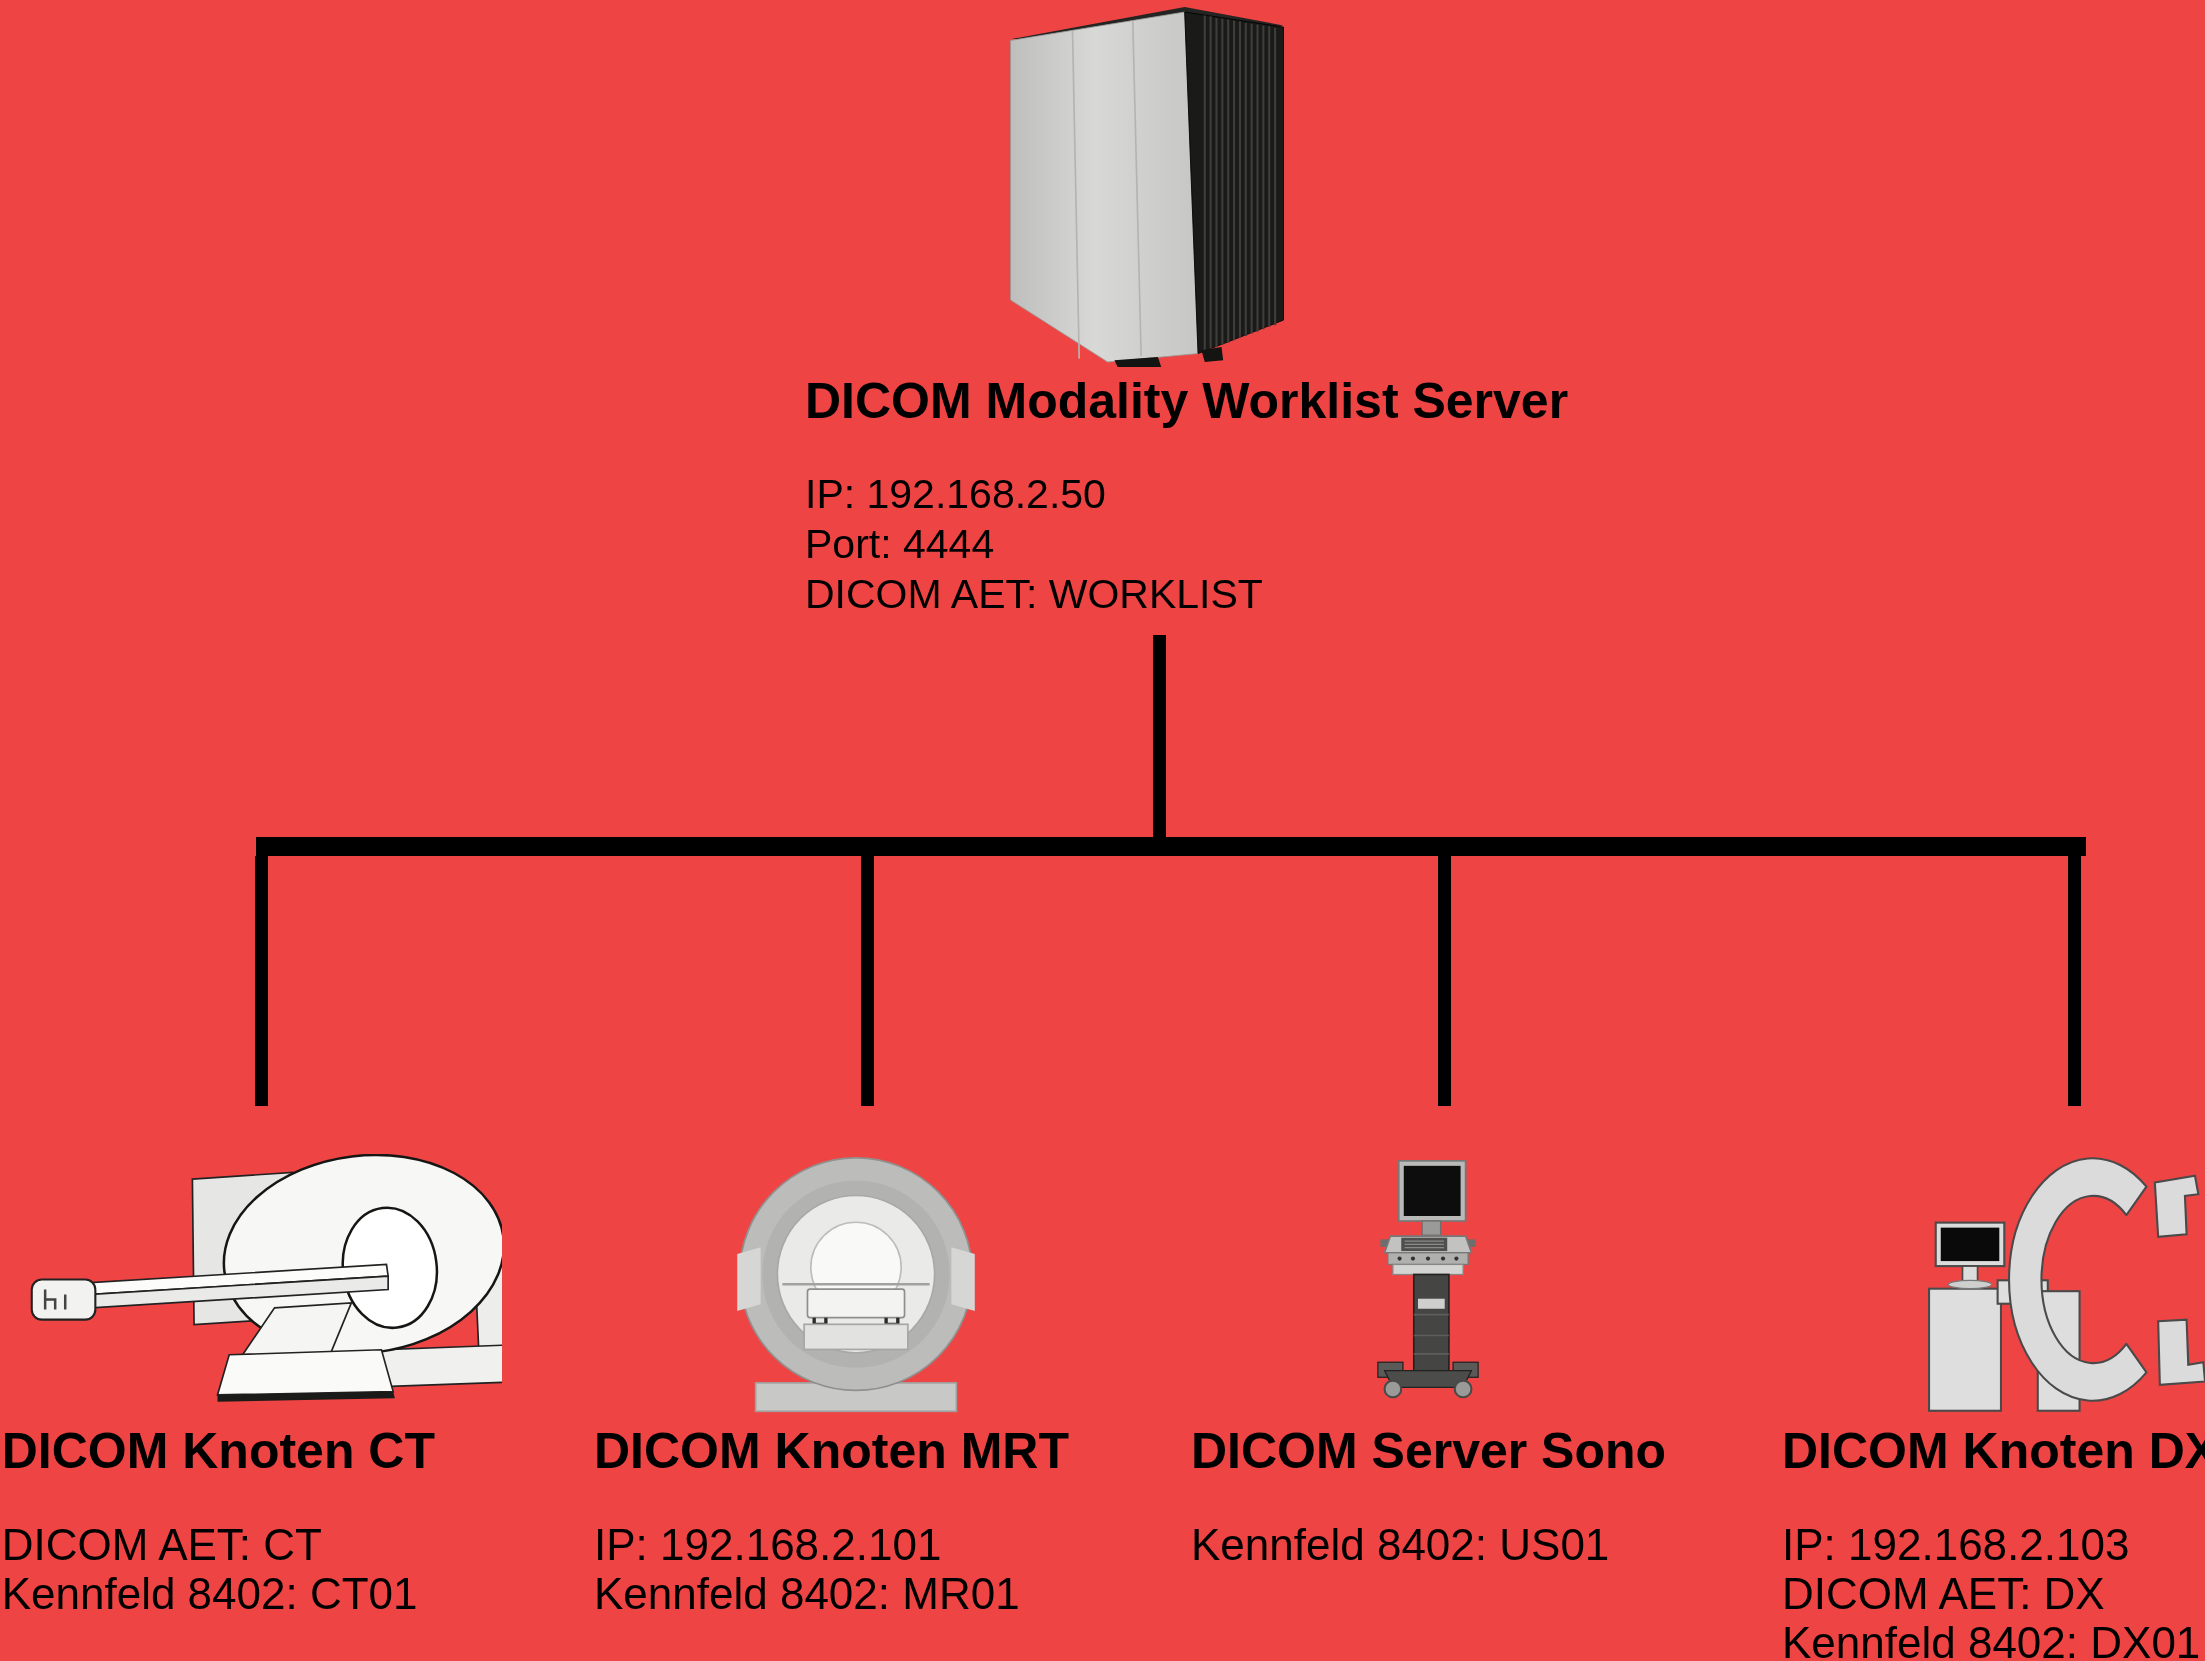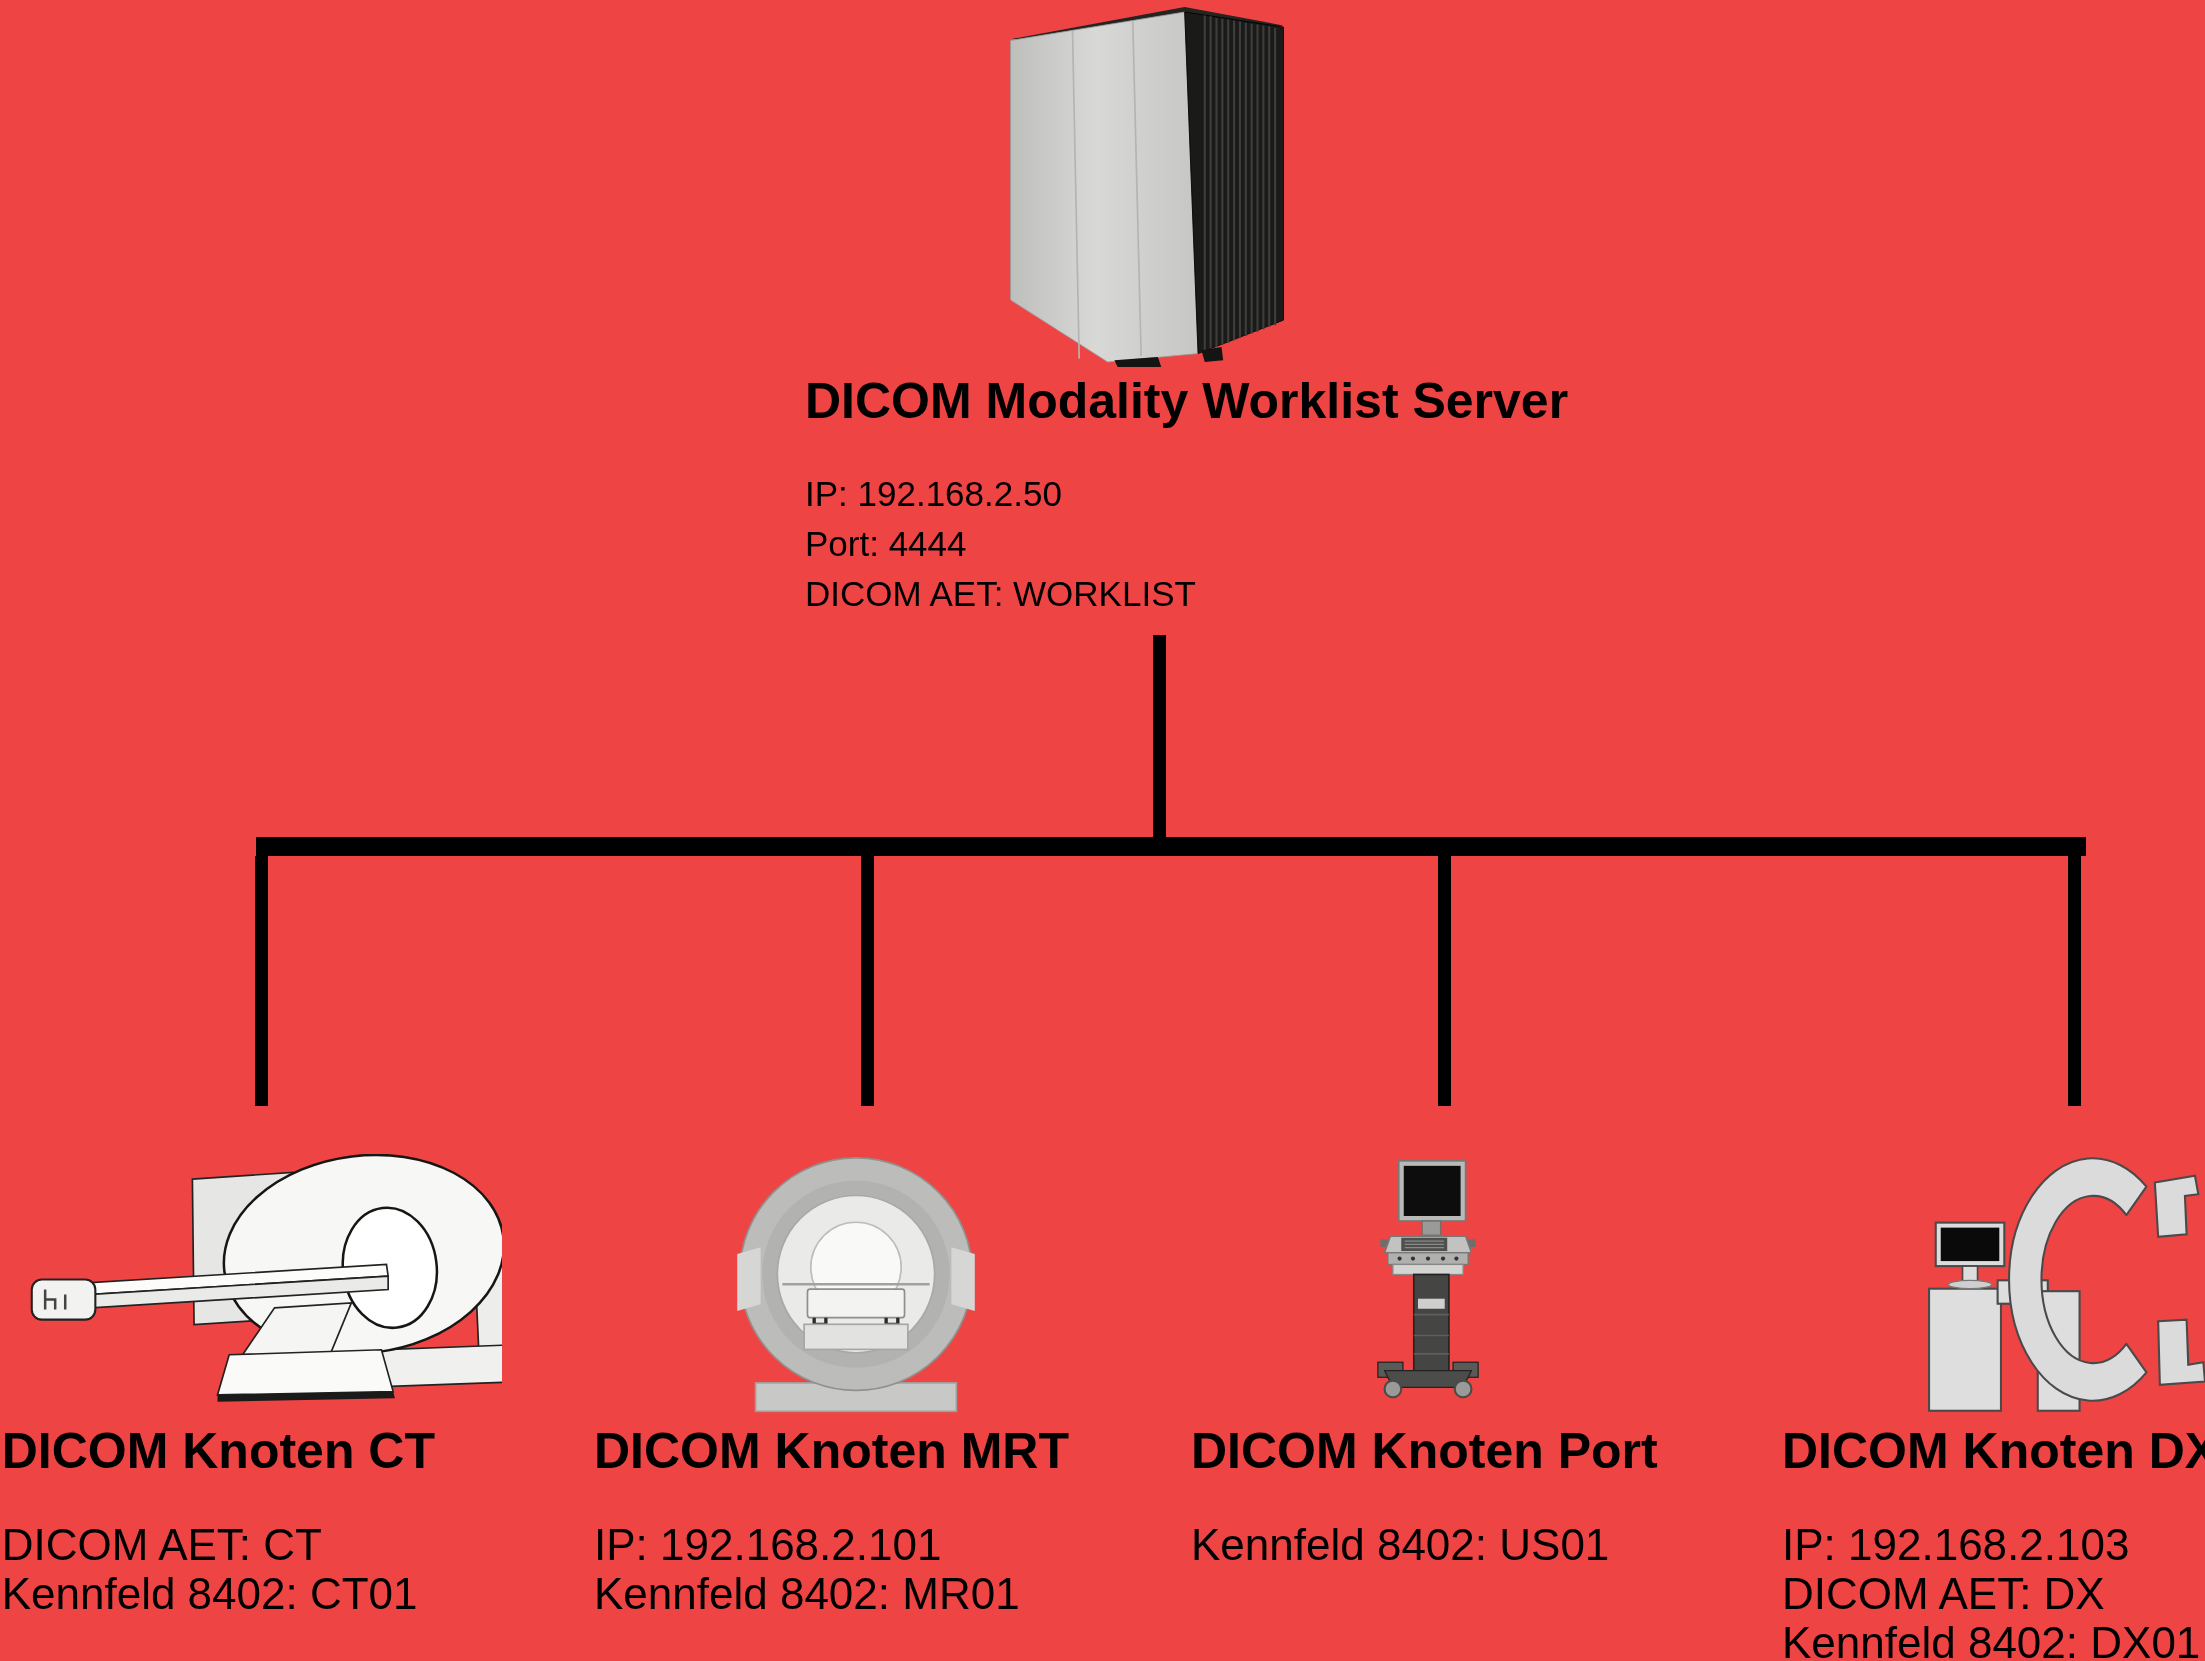--- a/index.html
+++ b/index.html
@@ -5,21 +5,21 @@
   html,body{margin:0;padding:0;background:#ffffff;}
   #canvas{
     position:relative;width:2205px;height:1662px;background:#ef4444;
     overflow:hidden;font-family:"Liberation Sans",sans-serif;color:#000;
   }
   .heading{
     position:absolute;font-weight:bold;font-size:50px;line-height:52px;
     white-space:nowrap;color:#000;
   }
   .info{
-    position:absolute;font-size:35px;line-height:50px;white-space:nowrap;color:#000;
+    position:absolute;font-size:41px;line-height:50px;white-space:nowrap;color:#000;
   }
   .node-info{font-size:44px;line-height:49px;}
   .conn{position:absolute;background:#000000;}
   svg{position:absolute;}
 </style>
 </head>
 <body>
 
 <div id="canvas">
 
@@ -130,21 +130,21 @@
     <rect x="45" y="137" width="42" height="118" fill="#454543" stroke="#222" stroke-width="2"></rect>
     <path d="M45 185 h42 M45 210 h42 M45 232 h42" stroke="#5e5e5c" stroke-width="2"></path>
     <rect x="50" y="166" width="32" height="12" fill="#cfcfcd"></rect>
 
     <rect x="2" y="242" width="30" height="18" fill="#5a5a58" stroke="#222" stroke-width="1.5"></rect>
     <rect x="92" y="242" width="30" height="18" fill="#5a5a58" stroke="#222" stroke-width="1.5"></rect>
     <polygon points="10,252 114,252 104,272 20,272" fill="#4c4c4a" stroke="#222" stroke-width="1.5"></polygon>
     <circle cx="20" cy="274" r="10" fill="#9a9a98" stroke="#4a4a48" stroke-width="2.5"></circle>
     <circle cx="104" cy="274" r="10" fill="#9a9a98" stroke="#4a4a48" stroke-width="2.5"></circle>
   </svg>
-  <div class="heading" style="left:1191px;top:1425px">DICOM Knoten Port</div>
+  <div class="heading" style="left:1191px;top:1425px">DICOM Server Sono</div>
   <div style="position:absolute;left:1191px;top:1520px">
     <div class="info node-info" style="position:static">Kennfeld 8402: US01</div>
   </div>
 
   <svg style="left:1914px;top:1157px" width="291" height="260" viewBox="0 0 348 310">
 
     <rect x="18" y="157" width="86" height="146" fill="#dedede" stroke="#4a4a4a" stroke-width="2.5"></rect>
 
     <rect x="26" y="78" width="82" height="52" fill="#dcdcdc" stroke="#4a4a4a" stroke-width="2.5"></rect>
     <rect x="32" y="84" width="70" height="40" fill="#0a0a0a"></rect>

